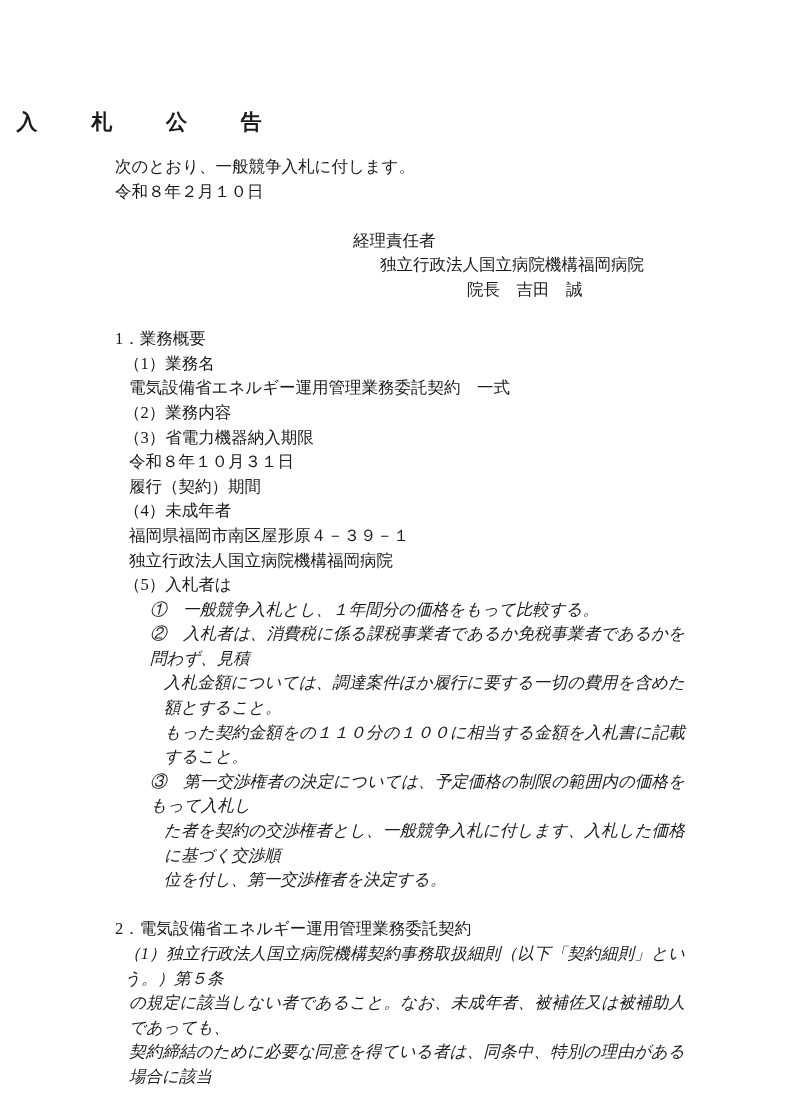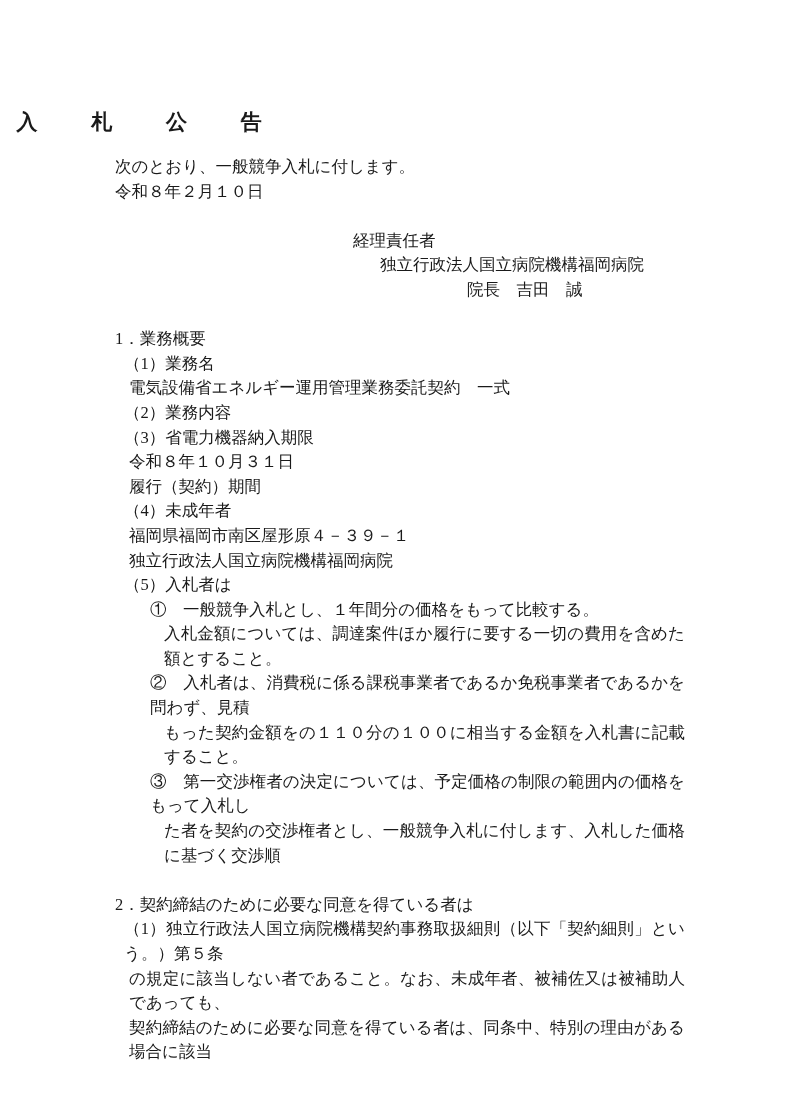--- a/index.html
+++ b/index.html
@@ -60,20 +60,21 @@
   
   .ind-0  { margin-left: 0px; }
   .ind-p5 { margin-left: 9px; }
   .ind-2  { margin-left: 14px; }   
   .ind-cc { margin-left: 49px; }   
 
   
   .para {
     text-align: justify;
     text-justify: inter-character;
+    font-style: italic;
   }
 
   .hang-c {
     margin-left: 35px;
   }
 
   
   .sig-1 { margin-left: 238px; }
   .sig-2 { margin-left: 265px; }
   .sig-3 { margin-left: 352px; }
@@ -109,30 +110,31 @@
     <p class="line ind-2">令和８年１０月３１日</p>
     <p class="line ind-2">履行（契約）期間</p>
 
     <p class="line ind-p5"><span>（4）</span><span>未成年者</span></p>
     <p class="line ind-2">福岡県福岡市南区屋形原４－３９－１</p>
     <p class="line ind-2">独立行政法人国立病院機構福岡病院</p>
 
     <p class="line ind-p5"><span>（5）</span><span>入札者は</span></p>
 
     <p class="line para hang-c"><span>①</span><span>　一般競争入札とし、１年間分の価格をもって比較する。</span></p>
+    <p class="line para hang-c"><span>②</span><span>　入札者は、消費税に係る課税事業者であるか免税事業者であるかを問わず、見積</span></p>
+
     <p class="line para ind-cc">入札金額については、調達案件ほか履行に要する一切の費用を含めた額とすること。</p>
-
-    <p class="line para hang-c"><span>②</span><span>　入札者は、消費税に係る課税事業者であるか免税事業者であるかを問わず、見積</span></p>
     <p class="line para ind-cc">もった契約金額をの１１０分の１００に相当する金額を入札書に記載すること。</p>
 
     <p class="line para hang-c"><span>③</span><span>　第一交渉権者の決定については、予定価格の制限の範囲内の価格をもって入札し</span></p>
     <p class="line para ind-cc">た者を契約の交渉権者とし、一般競争入札に付します、入札した価格に基づく交渉順</p>
+    <p class="line para ind-cc">位を付し、第一交渉権者を決定する。</p>
 
     <div class="blank"></div>
 
-    <p class="line ind-0"><span>2．</span><span>契約締結のために必要な同意を得ている者は</span></p>
+    <p class="line ind-0"><span>2．</span><span>電気設備省エネルギー運用管理業務委託契約</span></p>
 
     <p class="line para ind-p5"><span>（1）</span><span>独立行政法人国立病院機構契約事務取扱細則（以下「契約細則」という。）第５条</span></p>
     <p class="line para ind-2">の規定に該当しない者であること。なお、未成年者、被補佐又は被補助人であっても、</p>
     <p class="line para ind-2">契約締結のために必要な同意を得ている者は、同条中、特別の理由がある場合に該当</p>
 
   </div>
 </div>
 
 </body></html>

